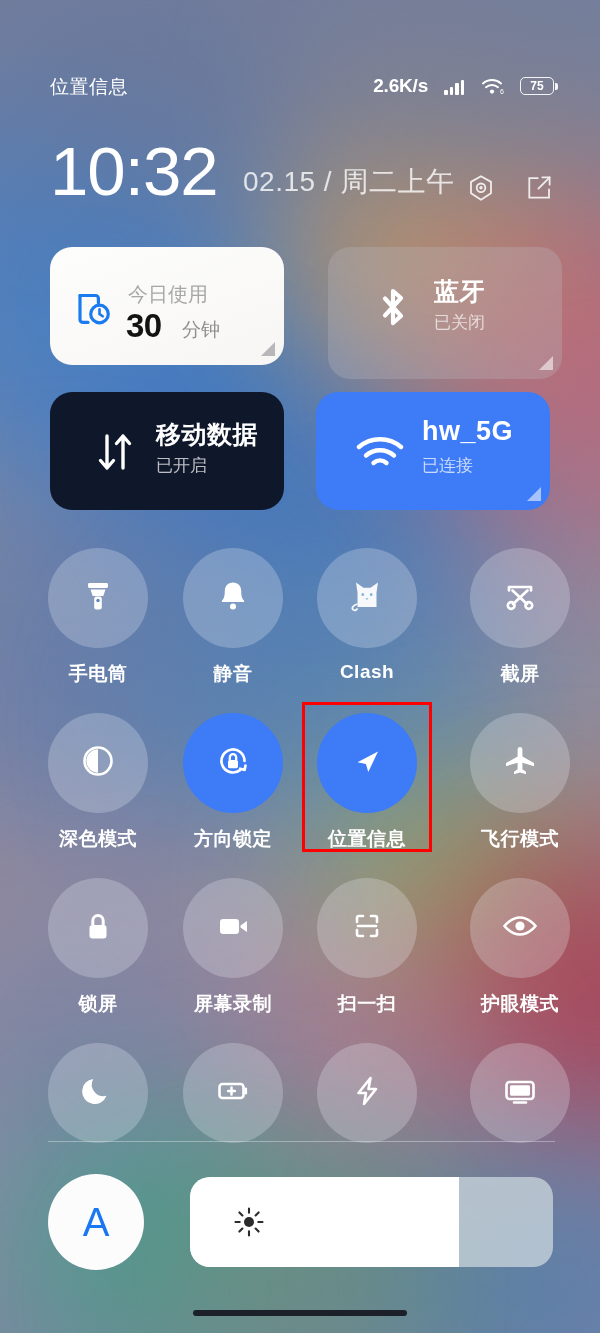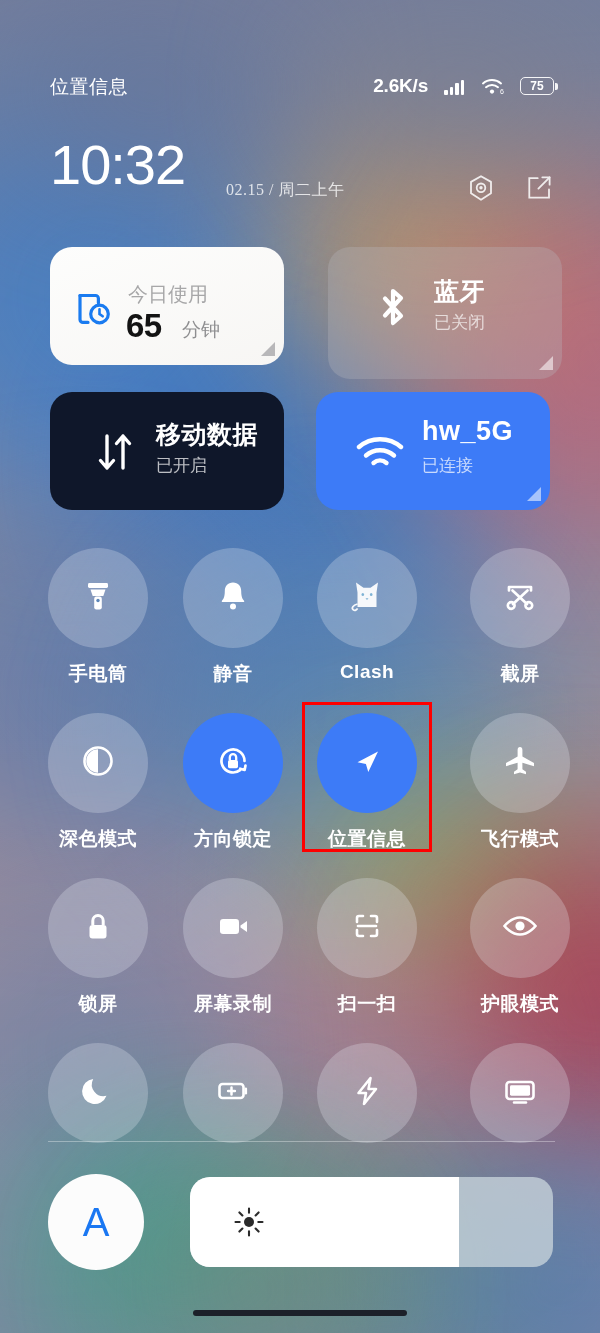--- a/index.html
+++ b/index.html
@@ -35,22 +35,22 @@
   .bars i:nth-child(3){height:11.5px} .bars i:nth-child(4){height:15px}
   .wifi6 { position:relative; width:24px; height:18px; }
   .batt { position:relative; width:34px; height:18px; border:1.8px solid rgba(255,255,255,.92);
           border-radius:5px; display:flex; align-items:center; justify-content:center; }
   .batt::after { content:""; position:absolute; right:-4.5px; top:5px; width:3px; height:7px;
           background:rgba(255,255,255,.92); border-radius:0 2px 2px 0; }
   .batt span { font-size:12px; color:#fff; font-weight:600; line-height:1; }
 
   
   .clock-row { position:absolute; top:143px; left:50px; right:46px; height:62px; }
-  .clock { position:absolute; left:0; top:-6px; font-size:56px; color:#fff; font-weight:300; letter-spacing:-1px; line-height:1; }
-  .datetxt { position:absolute; left:176px; bottom:4px; font-size:16px; color:rgba(255,255,255,.78); letter-spacing:.5px;font-family:Liberation Serif, serif; }
+  .clock { position:absolute; left:0; top:-6px; font-size:69px; color:#fff; font-weight:300; letter-spacing:-1px; line-height:1; }
+  .datetxt { position:absolute; left:193px; bottom:4px; font-size:28px; color:rgba(255,255,255,.78); letter-spacing:.5px; }
   .hdr-icons { position:absolute; right:0; bottom:2px; display:flex; gap:28px; align-items:center; }
   .hdr-icons .ic { width:30px; height:30px; opacity:.85; }
 
   
   .tile { position:absolute; border-radius:22px; overflow:hidden; }
   .tile .corner { position:absolute; right:9px; bottom:9px; width:0; height:0;
     border-left:14px solid transparent; border-bottom:14px solid rgba(255,255,255,.55); }
   .tile .corner.dark { border-bottom-color:rgba(120,120,125,.5); }
 
   .tile-screentime { left:50px; top:247px; width:234px; height:118px;
@@ -179,21 +179,21 @@
   <div class="tile tile-screentime">
     <span class="ic">
       <svg viewBox="0 0 40 40" width="40" height="40">
         <path d="M6 6.5h15.5c1.6 0 2.9 1.3 2.9 2.9V14" fill="none" stroke="#1a7bf0" stroke-width="3.2" stroke-linecap="round"></path>
         <path d="M6 6.5v24c0 1.6 1.3 2.9 2.9 2.9H14" fill="none" stroke="#1a7bf0" stroke-width="3.2" stroke-linecap="round"></path>
         <circle cx="25.5" cy="25" r="8.8" fill="none" stroke="#1a7bf0" stroke-width="3.2"></circle>
         <path d="M25.5 20.3V25l3.2 2.3" stroke="#1a7bf0" stroke-width="2.6" stroke-linecap="round" fill="none"></path>
       </svg>
     </span>
     <div class="st-top">今日使用</div>
-    <div class="st-big">65</div>
+    <div class="st-big">30</div>
     <div class="st-unit">分钟</div>
     <span class="corner dark"></span>
   </div>
 
   <div class="tile tile-bt">
     <span class="ic">
       <svg viewBox="0 0 42 46" width="42" height="46">
         <path d="M13 14.5 29 32 21 39V7l8 7-16 17.5" fill="none" stroke="#fff" stroke-width="4.2" stroke-linejoin="round" stroke-linecap="round"></path>
       </svg>
     </span>

